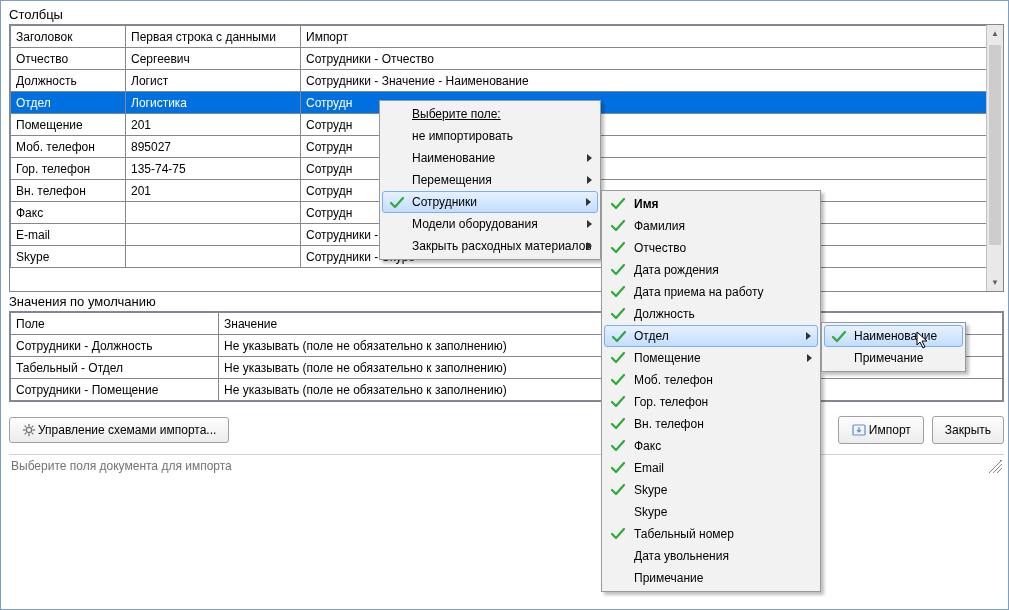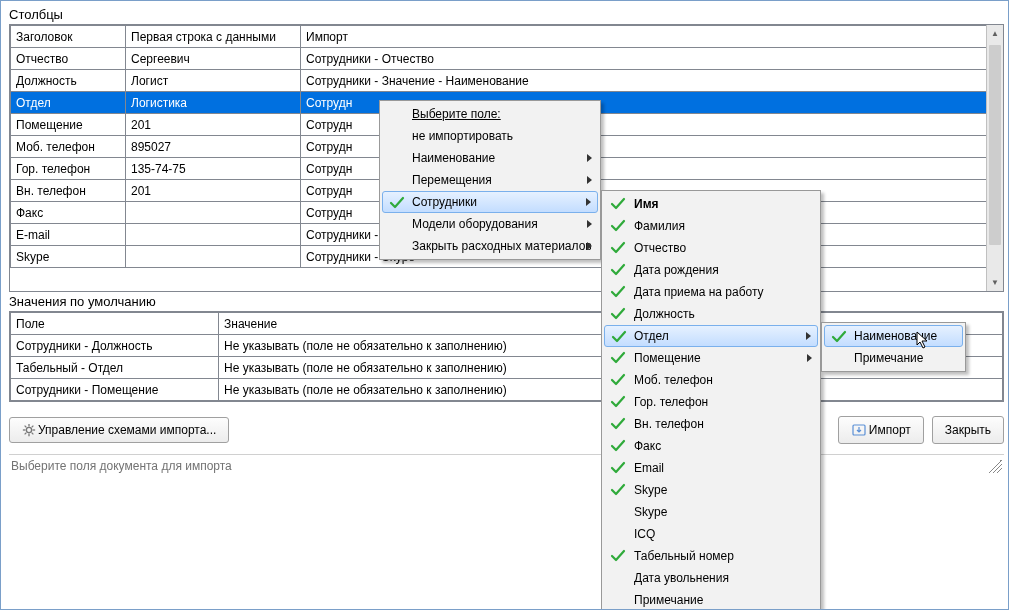--- a/index.html
+++ b/index.html
@@ -358,21 +358,20 @@
     <div class="item"><span class="check"><svg viewBox="0 0 16 16" width="16" height="16">
           <path d="M2 8 L6 12 L14 3" fill="none" stroke="#2faa3a" stroke-width="2.2" stroke-linecap="round" stroke-linejoin="round"></path>
         </svg></span><span class="lbl">Факс</span></div>
     <div class="item"><span class="check"><svg viewBox="0 0 16 16" width="16" height="16">
           <path d="M2 8 L6 12 L14 3" fill="none" stroke="#2faa3a" stroke-width="2.2" stroke-linecap="round" stroke-linejoin="round"></path>
         </svg></span><span class="lbl">Email</span></div>
     <div class="item"><span class="check"><svg viewBox="0 0 16 16" width="16" height="16">
           <path d="M2 8 L6 12 L14 3" fill="none" stroke="#2faa3a" stroke-width="2.2" stroke-linecap="round" stroke-linejoin="round"></path>
         </svg></span><span class="lbl">Skype</span></div>
     <div class="item"><span class="lbl">Skype</span></div>
-    <div class="item"><span class="lbl">ICQ</span></div>
     <div class="item"><span class="check"><svg viewBox="0 0 16 16" width="16" height="16">
           <path d="M2 8 L6 12 L14 3" fill="none" stroke="#2faa3a" stroke-width="2.2" stroke-linecap="round" stroke-linejoin="round"></path>
         </svg></span><span class="lbl">Табельный номер</span></div>
     <div class="item"><span class="lbl">Дата увольнения</span></div>
     <div class="item"><span class="lbl">Примечание</span></div>
   </div>
 
 <div class="menu" id="menu3" style="left:820px; top:321px; width:145px;">
     <div class="item hl"><span class="check"><svg viewBox="0 0 16 16" width="16" height="16">
           <path d="M2 8 L6 12 L14 3" fill="none" stroke="#2faa3a" stroke-width="2.2" stroke-linecap="round" stroke-linejoin="round"></path>

